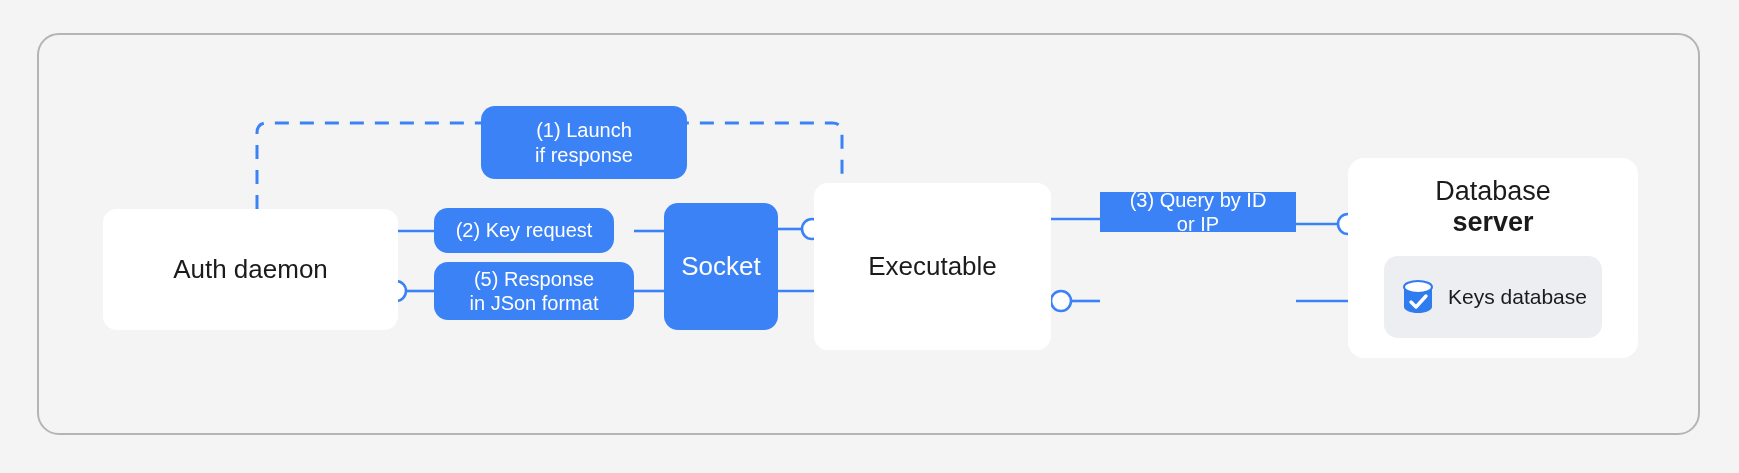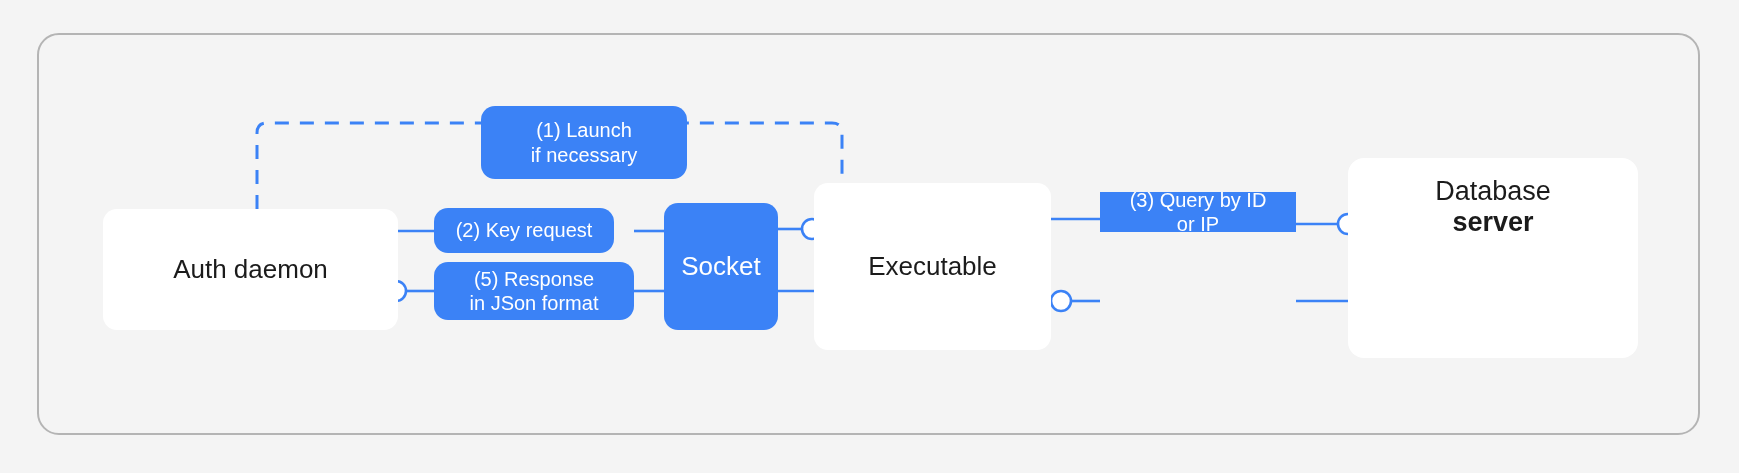--- a/index.html
+++ b/index.html
@@ -175,26 +175,37 @@
 
   <div class="node node-white" id="executable">
     <span>Executable</span>
   </div>
 
   <div class="node" id="db-server">
     <div class="db-title">
       <div>Database</div>
       <div class="bold">server</div>
     </div>
+    <div class="db-card">
+      <span class="db-icon">
+        <svg viewBox="0 0 32 34" width="32" height="34" xmlns="http://www.w3.org/2000/svg">
+          <path d="M2 7 L2 27 C2 30.3 8.3 33 16 33 C23.7 33 30 30.3 30 27 L30 7 Z" fill="#2f7cf0"></path>
+          <ellipse cx="16" cy="7" rx="14" ry="6" fill="#ffffff"></ellipse>
+          <ellipse cx="16" cy="7" rx="14" ry="6" fill="none" stroke="#2f7cf0" stroke-width="2"></ellipse>
+          <path d="M9 22 L14 27 L24 16" fill="none" stroke="#ffffff" stroke-width="3.4" stroke-linecap="round" stroke-linejoin="round"></path>
+        </svg>
+      </span>
+      <span class="db-card-label">Keys database</span>
+    </div>
   </div>
 
   <div class="node node-blue-round" id="lbl-launch">
     <span>
       <span>(1) Launch</span><br>
-      <span>if necessary</span>
+      <span>if response</span>
     </span>
   </div>
 
   <div class="node node-blue-round" id="lbl-key-req">
     <span>(2) Key request</span>
   </div>
 
   <div class="node node-blue-round" id="lbl-response">
     <span>
       <span>(5) Response</span><br>

